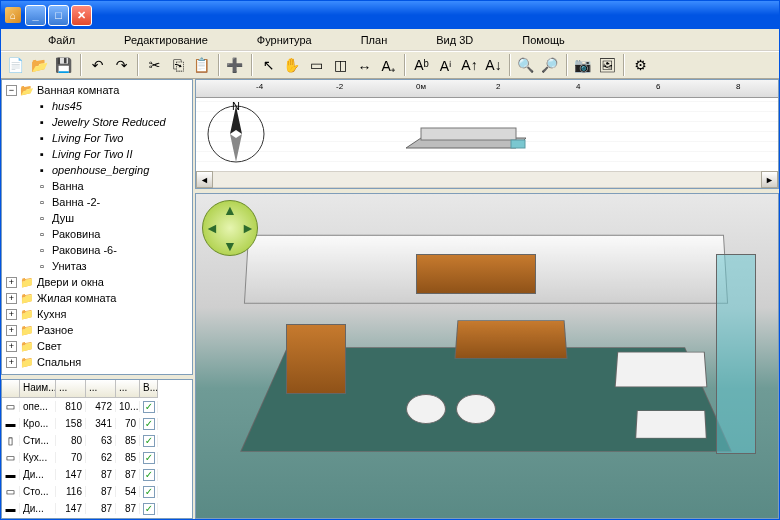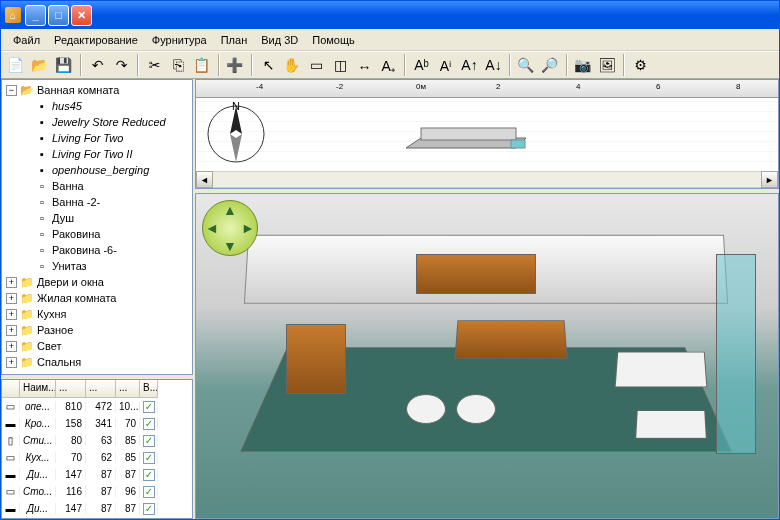--- a/index.html
+++ b/index.html
@@ -3,21 +3,21 @@
 <meta charset="utf-8">
 <style>
 * { box-sizing: border-box; margin: 0; padding: 0; font-family: Tahoma, sans-serif; font-size: 11px; }
 body { background: #ece9d8; width: 780px; height: 520px; overflow: hidden; border: 1px solid #0054e3; }
 .titlebar { height: 28px; background: linear-gradient(to bottom, #3b8cff 0%, #0054e3 50%, #0054e3 100%); display: flex; align-items: center; padding: 0 4px; color: #fff; font-weight: bold; font-size: 13px; }
 .titlebar .title { flex: 1; padding-left: 4px; }
 .winbtns { display: flex; gap: 2px; }
 .winbtn { width: 21px; height: 21px; background: linear-gradient(to bottom,#7eb6ff,#3a7bd5); border: 1px solid #fff; border-radius: 3px; display:flex; align-items:center; justify-content:center; color:#fff; font-weight:bold; font-size:11px; cursor:pointer;}
 .winbtn.close { background: linear-gradient(to bottom,#ff8a7a,#e34a2c); }
 .menubar { height: 22px; background: #ece9d8; display: flex; align-items: center; padding: 0 6px; gap: 2px; border-bottom: 1px solid #d4d0c8; }
-.menubar .menuitem { padding: 2px 6px; cursor: pointer; }
+.menubar .menuitem { padding: 2px 6px; cursor: pointer; margin-left: 35px; }
 .toolbar { height: 28px; background: #ece9d8; border-top: 1px solid #fff; border-bottom: 1px solid #aca899; display: flex; align-items: center; padding: 0 4px; gap: 1px; }
 .tbtn { width: 23px; height: 23px; display:flex; align-items:center; justify-content:center; border: 1px solid transparent; cursor:pointer; font-size:14px; }
 .tsep { width: 2px; height: 22px; border-left: 1px solid #aca899; border-right: 1px solid #fff; margin: 0 3px; }
 .content { display: flex; height: calc(520px - 28px - 22px - 28px - 2px); }
 .leftpanel { width: 194px; display: flex; flex-direction: column; border-right: 2px solid #ece9d8; }
 .tree { flex: 1; background: #fff; border: 1px solid #7f9db9; overflow-y: auto; overflow-x: hidden; padding: 2px; font-size: 11px; }
 .treenode { display: flex; align-items: center; height: 16px; white-space: nowrap; cursor: pointer; }
 .treenode .expander { width: 11px; height: 11px; border: 1px solid #919191; display:flex; align-items:center; justify-content:center; font-size:9px; line-height:1; margin-right: 2px; background:#fff; color:#000;}
 .treenode .ticon { width: 16px; text-align:center; font-size: 11px; margin-right: 2px; }
 .treenode.child { padding-left: 30px; font-style: italic; }
@@ -25,21 +25,21 @@
 .treenode.root { padding-left: 2px; }
 .treenode.cat { padding-left: 2px; }
 .splitter-h { height: 4px; background:#ece9d8; cursor: row-resize; }
 .ftable { height: 140px; background: #fff; border: 1px solid #7f9db9; overflow: hidden; display:flex; flex-direction:column; }
 .ftable-head { display:flex; height: 18px; }
 .ftable-head .fh { background: linear-gradient(to bottom,#fff,#ece9d8); border-right: 1px solid #c0c0c0; border-bottom:1px solid #c0c0c0; padding: 2px 3px; overflow:hidden; white-space:nowrap; font-size:10px; }
 .ftable-body { overflow-y:auto; flex:1; }
 .frow { display:flex; height:17px; align-items:center; }
 .frow .fc { border-right:1px solid #eee; padding: 0 3px; overflow:hidden; white-space:nowrap; font-size:10px; text-align:right; }
 .frow .fc.ic { text-align:center; font-size:10px;}
-.frow .fc.nm { text-align:center;font-style:italic; }
+.frow .fc.nm { text-align:left; }
 .col0{width:18px;} .col1{width:36px;} .col2{width:30px;} .col3{width:30px;} .col4{width:24px;} .col5{width:18px;}
 .checkbox { display:inline-block; width:12px; height:12px; border:1px solid #7f9db9; background:#fff; color:#22a022; font-size:10px; line-height:10px; text-align:center; }
 .rightpanel { flex:1; display:flex; flex-direction:column; background:#ece9d8; }
 .planview { height: 110px; background:#fff; border:1px solid #7f9db9; margin:0; position:relative; overflow:hidden; display:flex; flex-direction:column;}
 .ruler-h { height:18px; background:linear-gradient(to bottom,#f5f5f5,#ddd); border-bottom:1px solid #999; display:flex; font-size:9px; position:relative;}
 .ruler-h .tick{position:absolute; top:2px; font-size:8px;}
 .plancontent { flex:1; position:relative; background:repeating-linear-gradient(0deg,#fff,#fff 9px,#eee 10px),repeating-linear-gradient(90deg,transparent,transparent 9px,#eee 10px); }
 .compass { position:absolute; left:8px; top:2px; width:64px; height:64px; }
 .minimodel { position:absolute; left:200px; top:20px; width:140px; height:40px; }
 .scroll-h { height:17px; background:#ece9d8; display:flex; align-items:center; }
@@ -246,21 +246,21 @@
             <div class="fc col2">147</div>
             <div class="fc col3">87</div>
             <div class="fc col4">87</div>
             <div class="fc ic col5"><span class="checkbox">✓</span></div>
           </div>
           <div class="frow">
             <div class="fc ic col0">▭</div>
             <div class="fc nm col1">Сто...</div>
             <div class="fc col2">116</div>
             <div class="fc col3">87</div>
-            <div class="fc col4">96</div>
+            <div class="fc col4">54</div>
             <div class="fc ic col5"><span class="checkbox">✓</span></div>
           </div>
           <div class="frow">
             <div class="fc ic col0">▬</div>
             <div class="fc nm col1">Ди...</div>
             <div class="fc col2">147</div>
             <div class="fc col3">87</div>
             <div class="fc col4">87</div>
             <div class="fc ic col5"><span class="checkbox">✓</span></div>
           </div>

